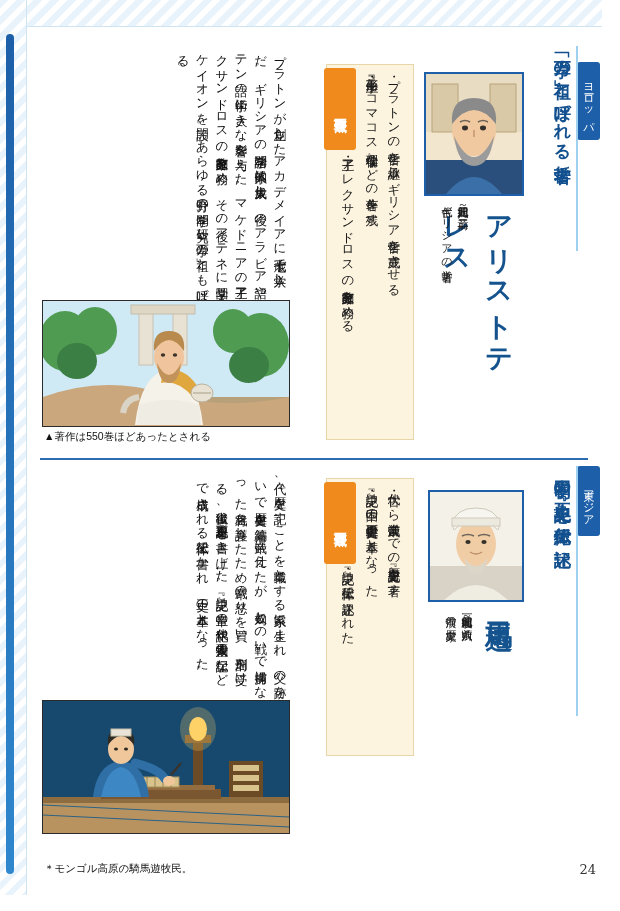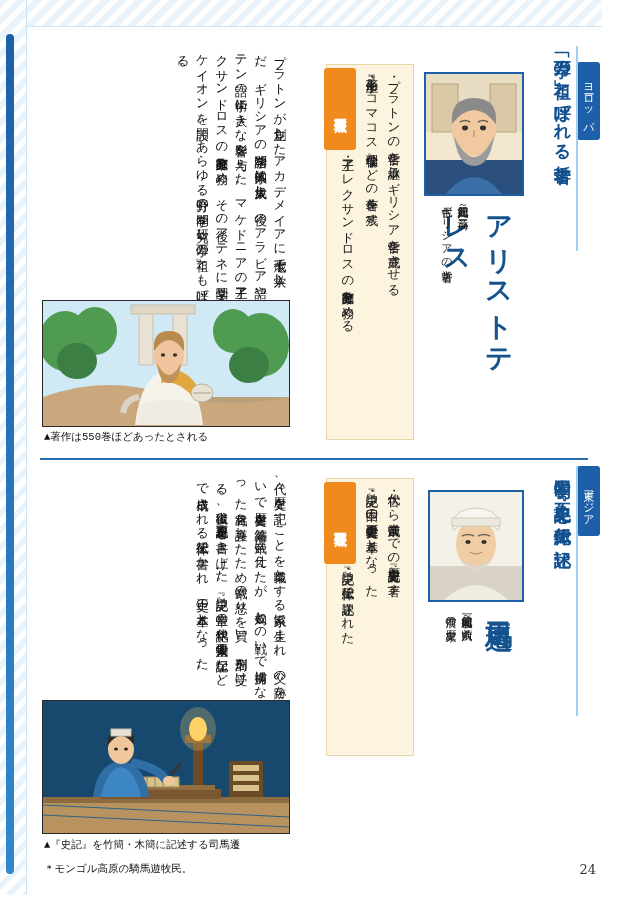--- a/index.html
+++ b/index.html
@@ -140,21 +140,21 @@
   
   .illus {
     position: absolute;
     border: 1.5px solid #2b2b2b;
     overflow: hidden;
   }
   .caption {
     position: absolute;
     font-size: 10.5px;
     color: #111111;
-    font-family: Liberation Mono, monospace;
+    font-family: Liberation Sans, sans-serif;
   }
   .footnote {
     position: absolute;
     font-size: 10.5px;
     color: #111111;
     font-family: "DejaVu Serif", "Liberation Serif", serif;
     text-align: center;
   }
   .page-num {
     position: absolute;
@@ -324,20 +324,19 @@
         <path d="M128 74 l10 -12" stroke="#3a332b" stroke-width="2.4"></path>
       </g>
       <rect x="186" y="60" width="34" height="36" fill="#6b4a26"></rect>
       <g fill="#d9c38c">
         <rect x="190" y="64" width="26" height="6"></rect>
         <rect x="190" y="74" width="26" height="6"></rect>
         <rect x="190" y="84" width="26" height="6"></rect>
       </g>
     </svg>
   </div>
-  <div class="caption" style="left:44px; top:838px;">▲『史記』を竹簡・木簡に記述する司馬遷</div>
   <div class="footnote" style="left:44px; top:862px;">＊モンゴル高原の騎馬遊牧民。</div>
 
   <div class="page-num" style="right:24px; top:862px;">24</div>
 
   <div class="frame-right"></div>
   <div class="frame-bottom"></div>
 </div>
 
 </body></html>

